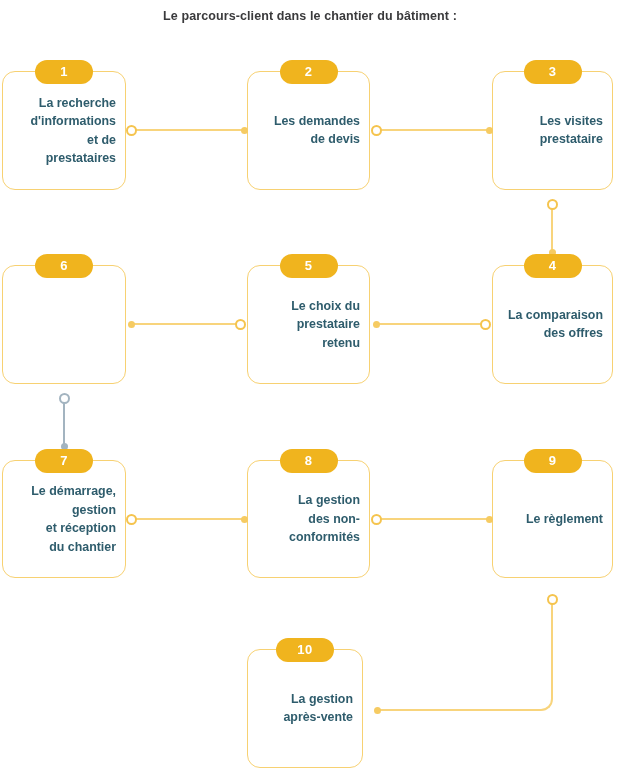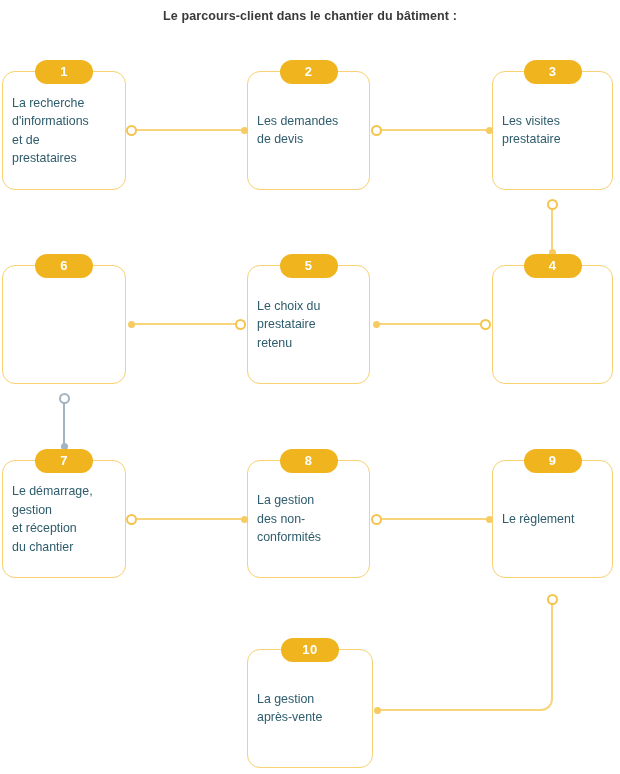--- a/index.html
+++ b/index.html
@@ -42,24 +42,24 @@
     border: 1.3px solid #F7D172;
     border-radius: 13px;
     background: #ffffff;
   }
   .step-label {
     position: absolute;
     left: 9px;
     right: 9px;
     top: 50%;
     transform: translateY(-50%);
-    text-align: left;
+    text-align: right;
     font-size: 12.4px;
     line-height: 18.6px;
-    font-weight: 400;
+    font-weight: 700;
     color: #2E5C6C;
     white-space: pre-line;
   }
   .step-badge {
     position: absolute;
     left: 50%;
     transform: translateX(-50%);
     top: -12px;
     width: 58px;
     height: 24px;
@@ -163,20 +163,22 @@
 
   <div class="step-box" style="left:247px; top:265px; width:123px; height:119px;">
     <div class="step-badge">5</div>
     <div class="step-label">Le choix du
 prestataire
 retenu</div>
   </div>
 
   <div class="step-box" style="left:492px; top:265px; width:121px; height:119px;">
     <div class="step-badge">4</div>
+    <div class="step-label">La comparaison
+des offres</div>
   </div>
 
   <div class="conn-h" style="left:377px; top:323px; width:112px;"></div>
   <div class="node-open" style="left:480px; top:319px;"></div>
   <div class="node-dot" style="left:373px; top:321px;"></div>
 
   <div class="conn-h" style="left:132px; top:323px; width:113px;"></div>
   <div class="node-open" style="left:235px; top:319px;"></div>
   <div class="node-dot" style="left:128px; top:321px;"></div>
 
@@ -209,19 +211,19 @@
   <div class="node-dot" style="left:241px; top:516px;"></div>
 
   <div class="conn-h" style="left:377px; top:518px; width:112px;"></div>
   <div class="node-open" style="left:371px; top:514px;"></div>
   <div class="node-dot" style="left:486px; top:516px;"></div>
 
   <div class="elbow" style="left:378px; top:601px; width:175px; height:110px;"></div>
   <div class="node-open" style="left:547px; top:594px;"></div>
   <div class="node-dot" style="left:374px; top:707px;"></div>
 
-  <div class="step-box" style="left:247px; top:649px; width:126px; height:119px;">
+  <div class="step-box" style="left:247px; top:649px; width:116px; height:119px;">
     <div class="step-badge">10</div>
     <div class="step-label">La gestion
 après-vente</div>
   </div>
 
 </div>
 
 </body></html>

